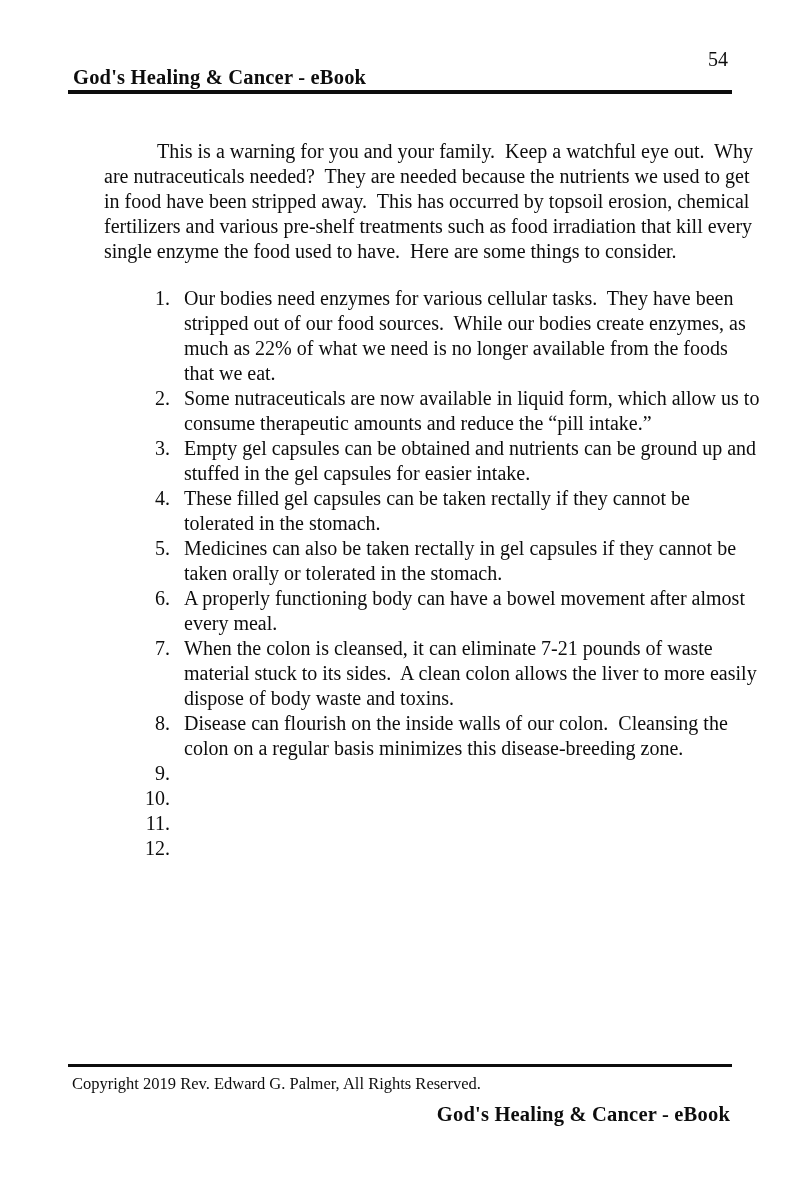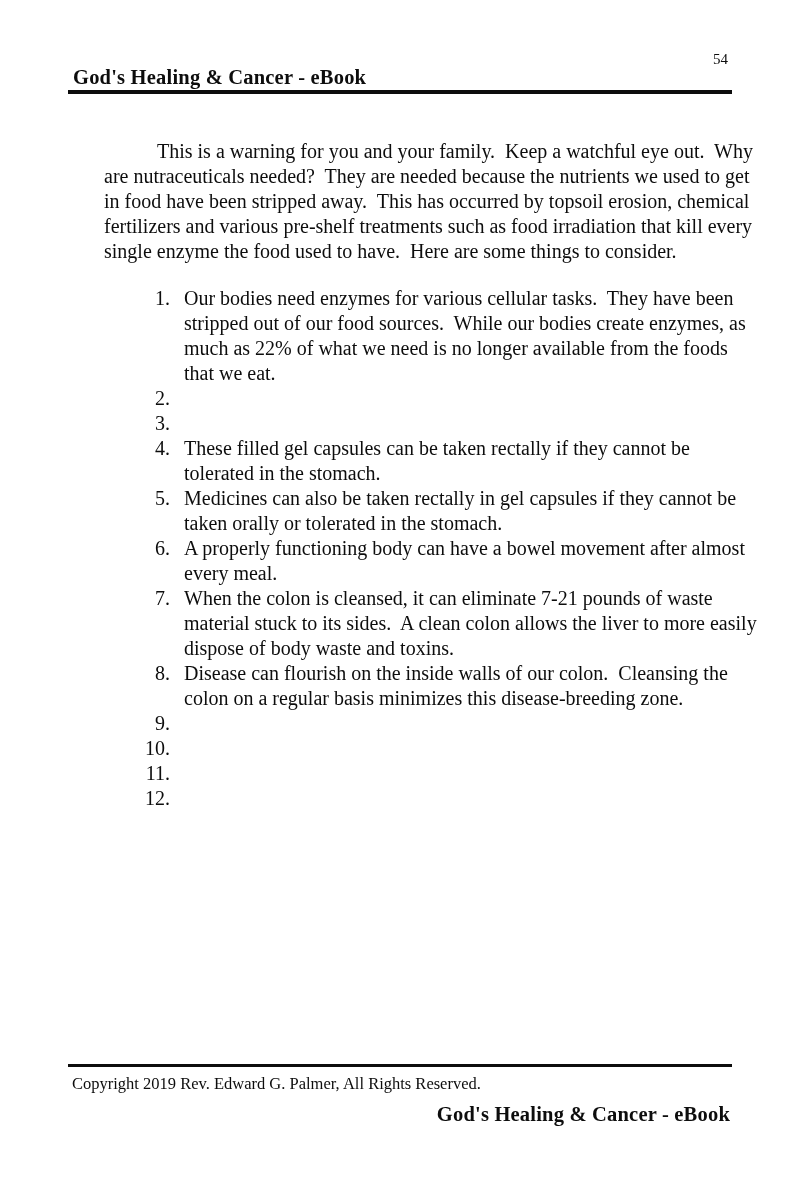--- a/index.html
+++ b/index.html
@@ -14,21 +14,21 @@
     background: #ffffff;
     color: #0d0d0d;
     font-family: "Liberation Serif", "DejaVu Serif", serif;
     overflow: hidden;
   }
   
   .page-number {
     position: absolute;
     top: 50px;
     right: 72px;
-    font-size: 15px;
+    font-size: 20px;
     line-height: 18px;
     margin-left: 8px;
   }
   .header-title {
     position: absolute;
     top: 65px;
     left: 73px;
     font-size: 20.5px;
     font-weight: bold;
     line-height: 24px;
@@ -113,23 +113,25 @@
   <div class="content">
     <div class="intro">This is a warning for you and your family.  Keep a watchful eye out.  Why are nutraceuticals needed?  They are needed because the nutrients we used to get in food have been stripped away.  This has occurred by topsoil erosion, chemical fertilizers and various pre-shelf treatments such as food irradiation that kill every single enzyme the food used to have.  Here are some things to consider.</div>
 
     <div class="numbered-list">
       <div class="list-item">
         <span class="num">1.</span>
         <span class="text">Our bodies need enzymes for various cellular tasks.  They have been stripped out of our food sources.  While our bodies create enzymes, as much as 22% of what we need is no longer available from the foods that we eat.</span>
       </div>
       <div class="list-item">
         <span class="num">2.</span>
+        <span class="text">Some nutraceuticals are now available in liquid form, which allow us to consume therapeutic amounts and reduce the “pill intake.”</span>
       </div>
       <div class="list-item">
         <span class="num">3.</span>
+        <span class="text">Empty gel capsules can be obtained and nutrients can be ground up and stuffed in the gel capsules for easier intake.</span>
       </div>
       <div class="list-item">
         <span class="num">4.</span>
         <span class="text">These filled gel capsules can be taken rectally if they cannot be tolerated in the stomach.</span>
       </div>
       <div class="list-item">
         <span class="num">5.</span>
         <span class="text">Medicines can also be taken rectally in gel capsules if they cannot be taken orally or tolerated in the stomach.</span>
       </div>
       <div class="list-item">

